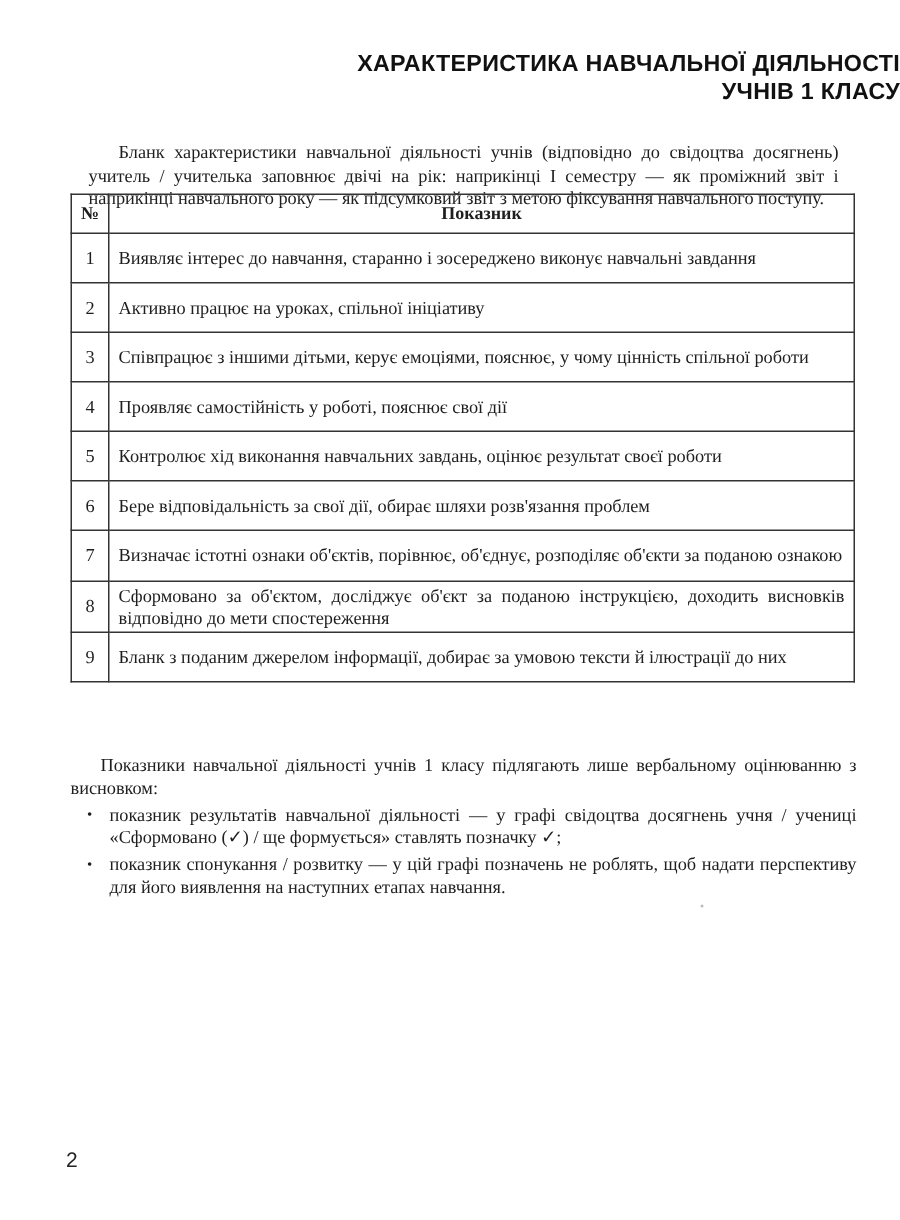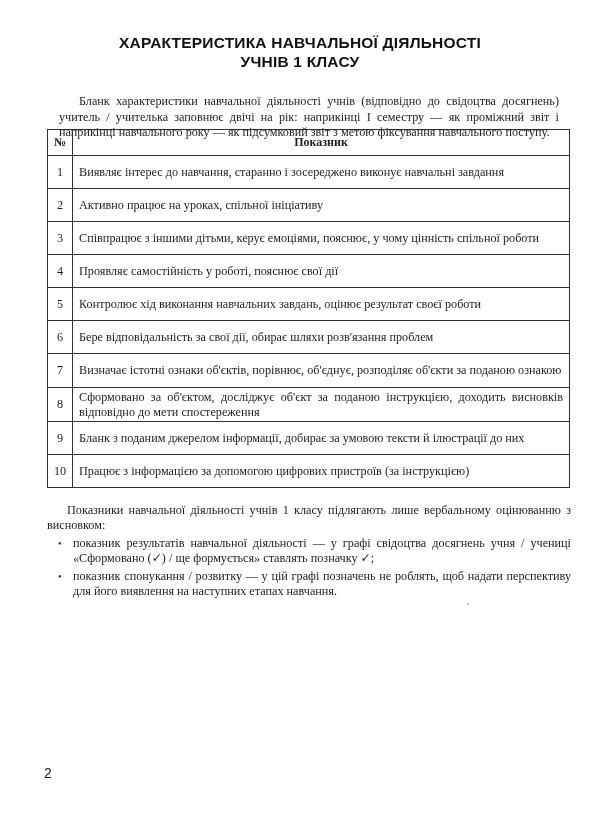--- a/index.html
+++ b/index.html
@@ -1,21 +1,21 @@
 <!DOCTYPE html>
 <html><head>
   <meta charset="utf-8">
   <style>
     html, body { margin: 0; padding: 0; }
     body {
       width: 600px; height: 813px; background: #ffffff; position: relative; overflow: hidden;
       font-family: "Liberation Serif", "DejaVu Serif", serif; color: #1e1e1e;
     }
     .title {
-      position: absolute; left: 0; top: 33px; width: 600px; text-align: center;
+      position: absolute; left: 0; top: 33px; width: 600px; text-align: right;
       font-family: "Liberation Sans", "DejaVu Sans", sans-serif; font-weight: bold;
       font-size: 15.5px; line-height: 19px; color: #111; letter-spacing: 0.2px;
     }
     .intro {
       position: absolute; left: 47px; top: 82px; width: 524px;
       font-size: 12.2px; line-height: 15.6px; text-align: justify;
     }
     .intro p { margin: 12px; text-indent: 20px; }
     .tbl {
       position: absolute; left: 47px; top: 129px; width: 523px;
@@ -90,24 +90,20 @@
         <td class="txt">Визначає істотні ознаки об'єктів, порівнює, об'єднує, розподіляє об'єкти за поданою ознакою</td>
       </tr>
       <tr class="row2">
         <td class="num">8</td>
         <td class="txt">Сформовано за об'єктом, досліджує об'єкт за поданою інструкцією, доходить висновків відповідно до мети спостереження</td>
       </tr>
       <tr class="row1">
         <td class="num">9</td>
         <td class="txt">Бланк з поданим джерелом інформації, добирає за умовою тексти й ілюстрації до них</td>
       </tr>
-      <tr class="row1">
-        <td class="num">10</td>
-        <td class="txt">Працює з інформацією за допомогою цифрових пристроїв (за інструкцією)</td>
-      </tr>
     </tbody>
 </table>
 
 <div class="notes">
   <p>Показники навчальної діяльності учнів 1 класу підлягають лише вербальному оцінюванню з висновком:</p>
   <ul>
     <li>
       <span class="bullet">•</span>
       <span>показник результатів навчальної діяльності — у графі свідоцтва досягнень учня / учениці «Сформовано (✓) / ще формується» ставлять позначку ✓;</span>
     </li>

